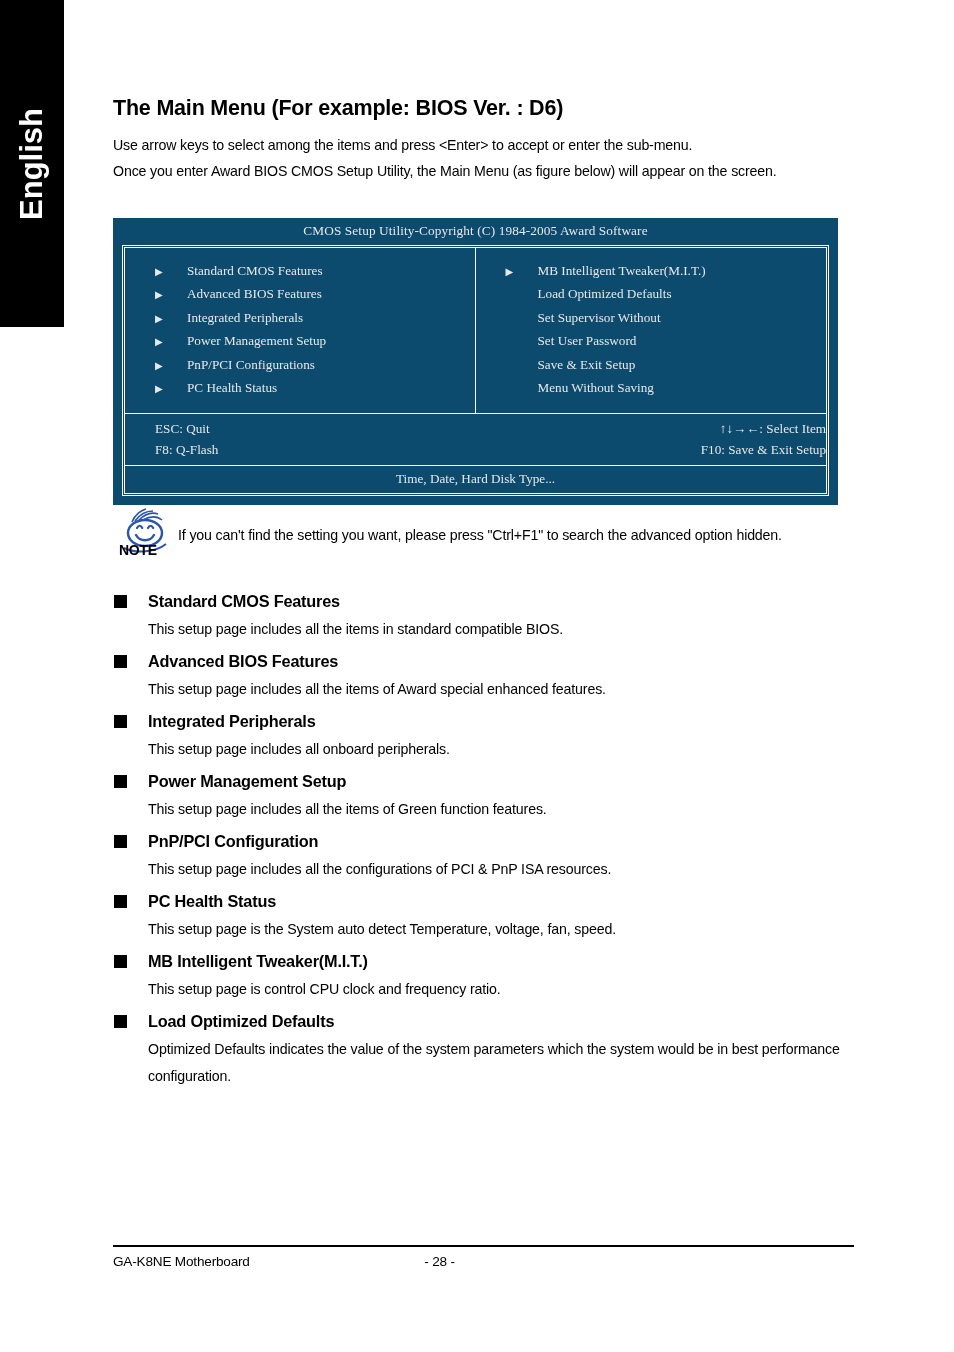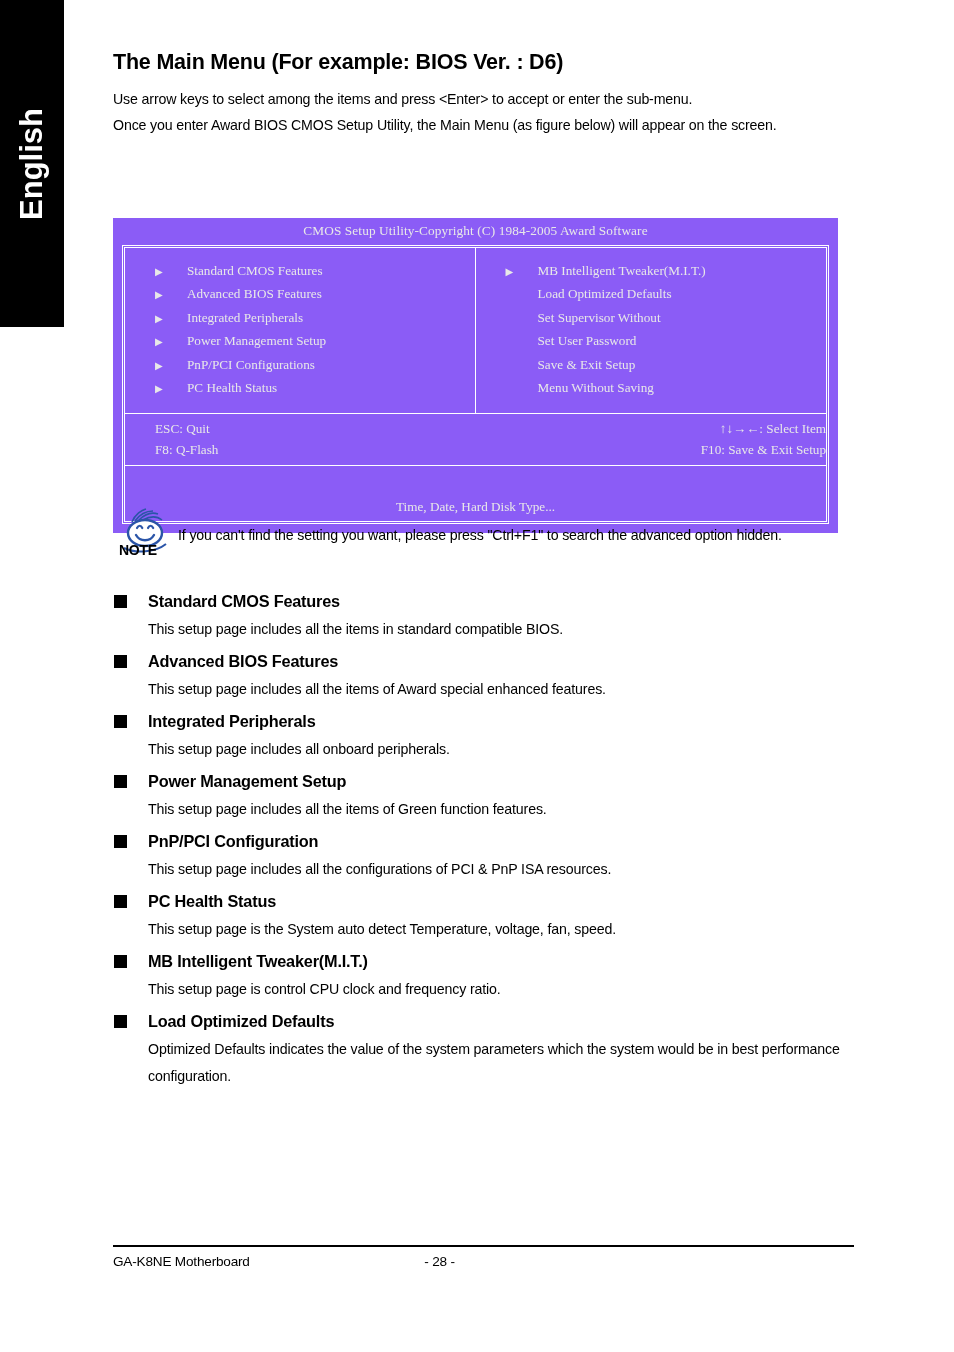--- a/index.html
+++ b/index.html
@@ -40,38 +40,38 @@
     position: absolute;
     left: 113px; top: 0;
     width: 741px;
     height: 1352px;
   }
 
   .h1 {
     font-size: 21.5px;
     font-weight: bold;
     margin: 0;
-    padding-top: 50px;
+    padding-top: 96px;
     letter-spacing: -0.2px;
   }
 
   .intro {
     margin-top: 11px;
     font-size: 14.2px;
     line-height: 26px;
     letter-spacing: -0.15px;
   }
 
   
   .bios {
     position: absolute;
     left: 0px;
     top: 218px;
     width: 725px;
-    background: #8b5cf6;
+    background: #0c4a6e;
     color: #e8e8e8;
     font-family: "Liberation Serif", serif;
     padding: 0;
   }
   .bios-title {
     text-align: center;
     font-size: 13.3px;
     padding: 5px 0 6px 0;
     letter-spacing: 0.1px;
   }
@@ -121,21 +121,20 @@
     font-size: 13.2px;
     line-height: 21px;
   }
   .bios-keys-col.left { padding-left: 30px; }
   .bios-keys-col.right { text-align: right; }
 
   .bios-hint {
     text-align: center;
     font-size: 13.2px;
     padding: 5px 0 6px 0;
-    margin-top: 28px;
   }
 
   
   .note-row {
     position: absolute;
     left: 3px;
     top: 508px;
     width: 740px;
     display: flex;
     align-items: flex-start;

